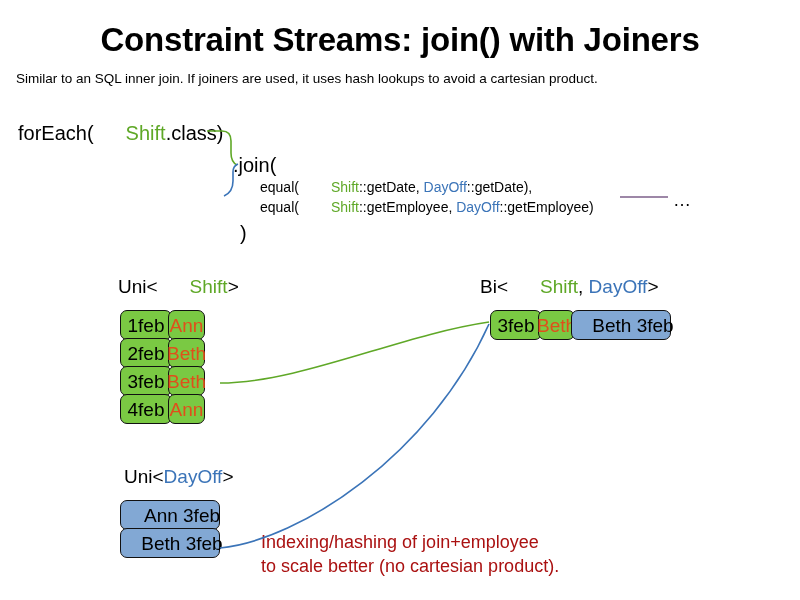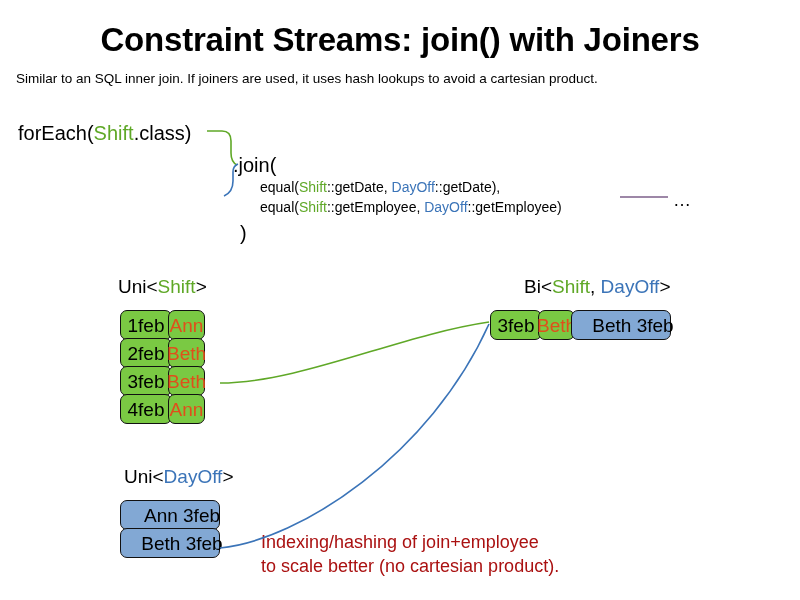--- a/index.html
+++ b/index.html
@@ -70,33 +70,33 @@
   #equal-employee { top: 198px; }
 
   #ellipsis {
     position: absolute;
     left: 673px;
     top: 190px;
     font-size: 18px;
     line-height: 20px;
   }
 
-  .tok-shift  { color: #5fa827; }
+  .tok-shift  { color: #5fa827; margin-left: 32px; }
   .tok-dayoff { color: #3b74b8; }
 
   
   .stream-heading {
     position: absolute;
     font-size: 19px;
     line-height: 24px;
     white-space: nowrap;
   }
   #heading-uni-shift  { left: 118px; top: 275px; }
   #heading-uni-dayoff { left: 108px; top: 465px; margin-left: 16px; }
-  #heading-bi         { left: 524px; top: 275px; }
+  #heading-bi         { left: 480px; top: 275px; }
 
   
   .row {
     position: absolute;
     display: flex;
     align-items: stretch;
     height: 30px;
   }
   .cell {
     box-sizing: border-box;

